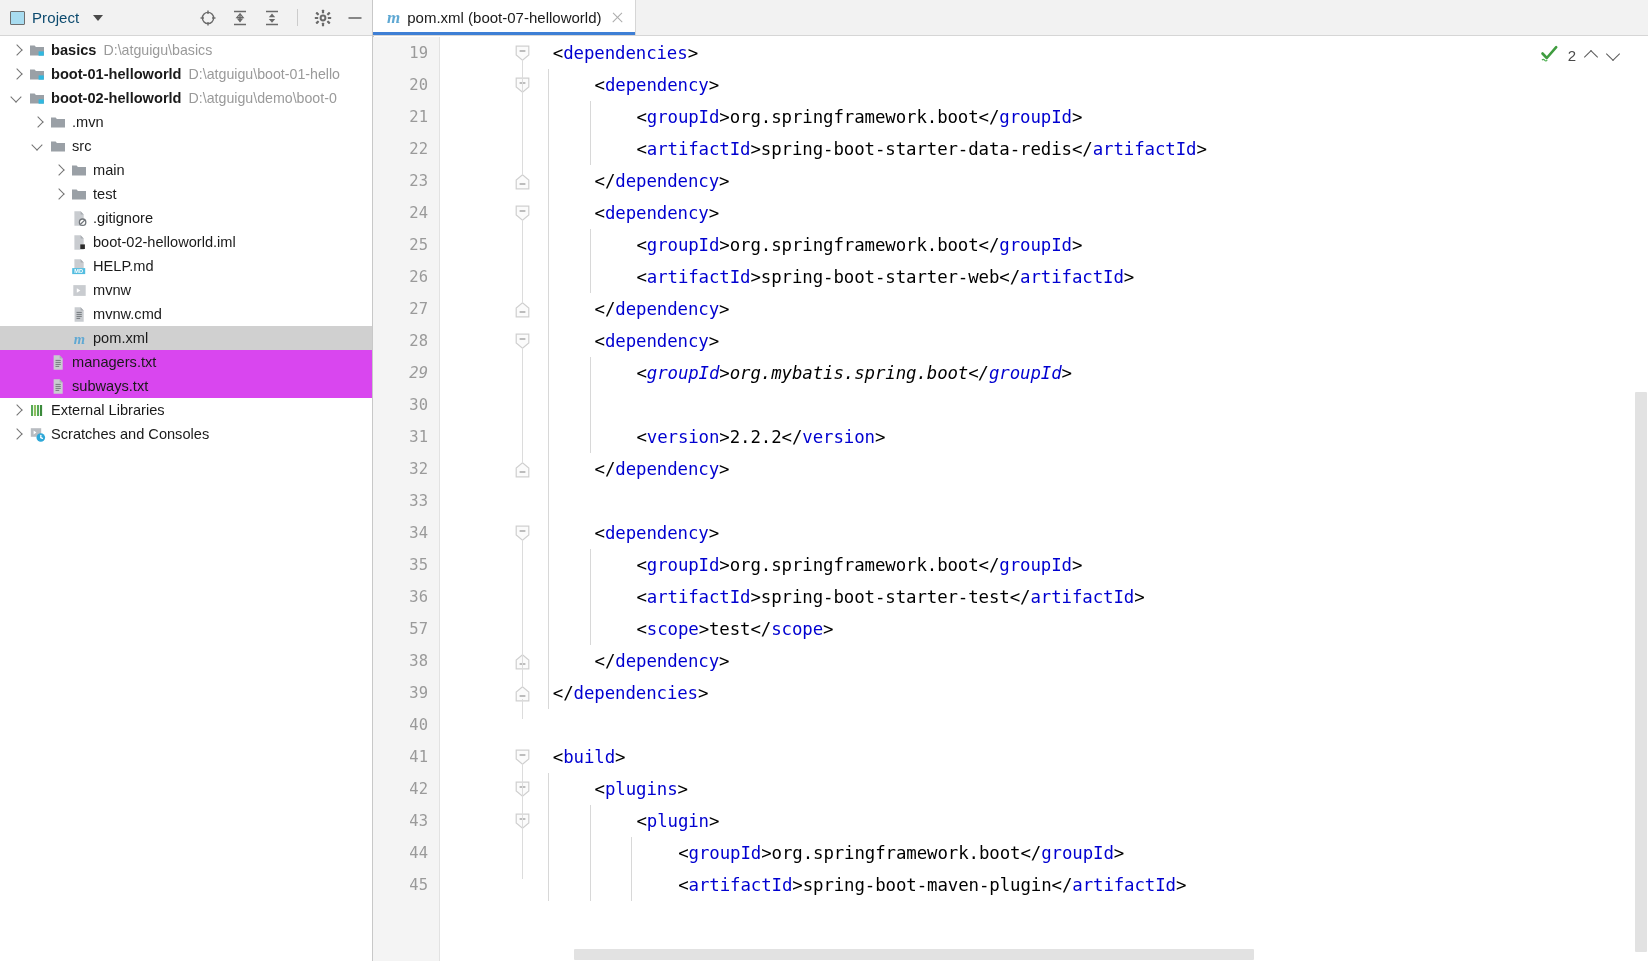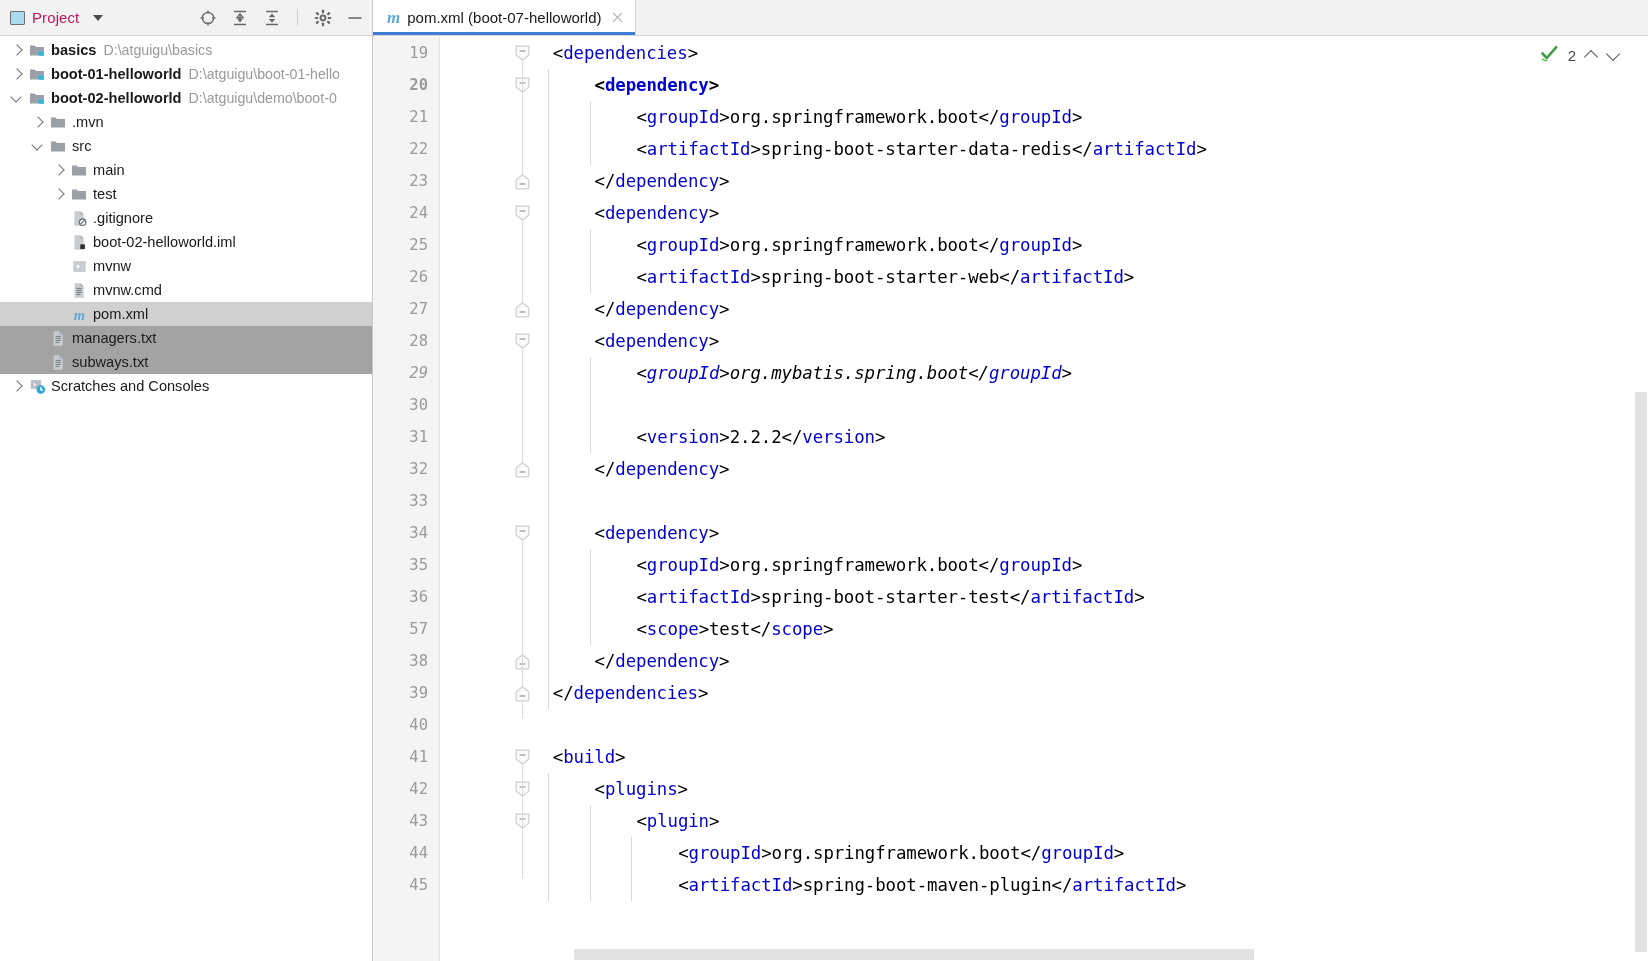--- a/index.html
+++ b/index.html
@@ -28,21 +28,21 @@
     position: relative;
   }
   .pt-left { display: flex; align-items: center; gap: 7px; }
   .proj-square {
     width: 15px; height: 14px;
     border: 1.6px solid #6e6e6e;
     background: #a8dcf0;
     border-radius: 1px;
     display: inline-block;
   }
-  .proj-label { font-size: 15px; color: #be185d; letter-spacing: .1px; }
+  .proj-label { font-size: 15px; color: #0c4a6e; letter-spacing: .1px; }
   .caret-down {
     width: 0; height: 0;
     border-left: 5px solid transparent;
     border-right: 5px solid transparent;
     border-top: 6px solid #4a4a4a;
     margin-left: 7px;
   }
   .pt-right {
     margin-left: auto;
     display: flex; align-items: center; gap: 14px;
@@ -50,21 +50,21 @@
   .tb-icon { width: 18px; height: 18px; display: block; }
   .tb-sep { width: 1px; height: 17px; background: #cccccc; margin: 0 2px; }
 
   
   #tree { position: relative; font-size: 14.5px; color: #1a1a1a; padding-top: 2px; }
   .tnode {
     height: 24px; display: flex; align-items: center;
     white-space: nowrap; position: relative;
   }
   .tnode.sel { background: #d0d0d0; }
-  .tnode.yellow { background: #a3a3a3; }
+  .tnode.yellow { background: #d946ef; }
   .arrow {
     width: 13px; height: 13px; flex: 0 0 13px;
     position: relative;
   }
   .arrow.closed::before, .arrow.open::before {
     content:""; position:absolute; left:3px; top:2px;
     width:7px; height:7px;
     border-right:1.7px solid #747474; border-bottom:1.7px solid #747474;
   }
   .arrow.closed::before { transform: rotate(-45deg); }
@@ -345,20 +345,32 @@
               <path d="M9.6 1.3l3.1 3.1H9.6z" fill="#a9adb2"></path>
               <rect x="9.3" y="10.4" width="4.6" height="4.6" fill="#2b2b2b"></rect>
             </svg></span>
           <span class="tlabel">boot-02-helloworld.iml</span>
         </div>
         <div class="tnode">
           <span style="display: inline-block; flex: 0 0 52px; height: 1px;"></span>
           <span class="arrow "></span>
           <span style="flex: 0 0 6px;"></span>
           <span class="ic"><svg width="17" height="17" viewBox="0 0 17 17">
+              <path d="M3.4 1.3h6.2l3.1 3.1v6.2H3.4z" fill="#c9ccd0"></path>
+              <path d="M9.6 1.3l3.1 3.1H9.6z" fill="#a9adb2"></path>
+              <rect x="1.2" y="10.1" width="13" height="6" fill="#53bde0"></rect>
+              <text x="7.7" y="15.1" font-size="5.6" font-family="Liberation Sans,sans-serif" fill="#fff" text-anchor="middle" font-weight="bold">MD</text>
+            </svg></span>
+          <span class="tlabel">HELP.md</span>
+        </div>
+        <div class="tnode">
+          <span style="display: inline-block; flex: 0 0 52px; height: 1px;"></span>
+          <span class="arrow "></span>
+          <span style="flex: 0 0 6px;"></span>
+          <span class="ic"><svg width="17" height="17" viewBox="0 0 17 17">
               <rect x="2.3" y="3.1" width="12.4" height="10.8" fill="#c9ccd0"></rect>
               <path d="M5.8 6.2 L9.4 8.5 L5.8 10.8z" fill="#fff"></path>
             </svg></span>
           <span class="tlabel">mvnw</span>
         </div>
         <div class="tnode">
           <span style="display: inline-block; flex: 0 0 52px; height: 1px;"></span>
           <span class="arrow "></span>
           <span style="flex: 0 0 6px;"></span>
           <span class="ic"><svg width="17" height="17" viewBox="0 0 17 17">
@@ -406,20 +418,32 @@
               <path d="M3.6 1.3h6.0l3.1 3.1v11.3H3.6z" fill="#c9ccd0"></path>
               <path d="M9.6 1.3l3.1 3.1H9.6z" fill="#a9adb2"></path>
               <g stroke="#75797e" stroke-width="1">
                 <line x1="5.5" y1="6.4" x2="10.8" y2="6.4"></line>
                 <line x1="5.5" y1="8.4" x2="10.8" y2="8.4"></line>
                 <line x1="5.5" y1="10.4" x2="10.8" y2="10.4"></line>
                 <line x1="5.5" y1="12.4" x2="9.2" y2="12.4"></line>
               </g>
             </svg></span>
           <span class="tlabel">subways.txt</span>
+        </div>
+        <div class="tnode">
+          <span style="display: inline-block; flex: 0 0 10px; height: 1px;"></span>
+          <span class="arrow closed"></span>
+          <span style="flex: 0 0 6px;"></span>
+          <span class="ic"><svg width="17" height="17" viewBox="0 0 17 17">
+              <rect x="2.0" y="3.0" width="2.1" height="11" fill="#57a957"></rect>
+              <rect x="5.0" y="3.0" width="2.1" height="11" fill="#8fbf5f"></rect>
+              <rect x="8.0" y="3.0" width="2.1" height="11" fill="#57a957"></rect>
+              <rect x="11.0" y="3.0" width="2.1" height="11" fill="#3b8a3b"></rect>
+            </svg></span>
+          <span class="tlabel">External Libraries</span>
         </div>
         <div class="tnode">
           <span style="display: inline-block; flex: 0 0 10px; height: 1px;"></span>
           <span class="arrow closed"></span>
           <span style="flex: 0 0 6px;"></span>
           <span class="ic"><svg width="17" height="17" viewBox="0 0 17 17">
               <rect x="1.8" y="2.2" width="10.4" height="8.6" fill="#b8bcc1"></rect>
               <path d="M4.6 4.6 L7.4 6.5 L4.6 8.4z" fill="#fff"></path>
               <circle cx="11.8" cy="11.5" r="4.3" fill="#2ea8d8"></circle>
               <g stroke="#fff" stroke-width="1.2" stroke-linecap="round">
@@ -554,21 +578,21 @@
           <div class="iguide" style="left: 216.6px; top: 512px; height: 96px;"></div>
           <div class="iguide" style="left: 174.8px; top: 736px; height: 128px;"></div>
           <div class="iguide" style="left: 216.6px; top: 768px; height: 96px;"></div>
           <div class="iguide" style="left: 258.4px; top: 800px; height: 64px;"></div>
         </div>
       <div id="lines">
           <div class="code-line" style="top: 0px;">
             <span class="lnum">19</span>
             <span class="code-text" style="left: 179.8px;"><span class="">&lt;</span><span class="tg">dependencies</span><span class="">&gt;</span></span>
           </div>
-          <div class="code-line" style="top: 32px; font-weight: bold;">
+          <div class="code-line" style="top: 32px;">
             <span class="lnum">20</span>
             <span class="code-text" style="left: 221.6px;"><span class="">&lt;</span><span class="tg">dependency</span><span class="">&gt;</span></span>
           </div>
           <div class="code-line" style="top: 64px;">
             <span class="lnum">21</span>
             <span class="code-text" style="left: 263.4px;"><span class="">&lt;</span><span class="tg">groupId</span><span class="">&gt;org.springframework.boot&lt;/</span><span class="tg">groupId</span><span class="">&gt;</span></span>
           </div>
           <div class="code-line" style="top: 96px;">
             <span class="lnum">22</span>
             <span class="code-text" style="left: 263.4px;"><span class="">&lt;</span><span class="tg">artifactId</span><span class="">&gt;spring-boot-starter-data-redis&lt;/</span><span class="tg">artifactId</span><span class="">&gt;</span></span>

